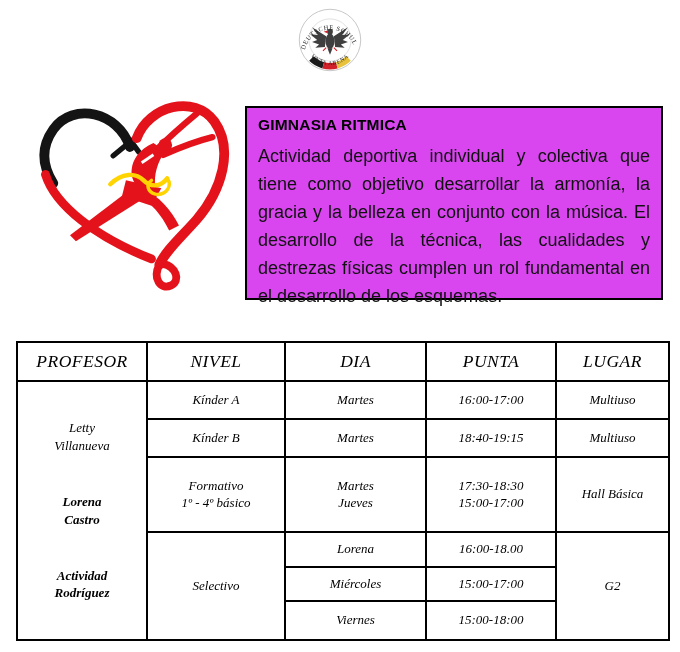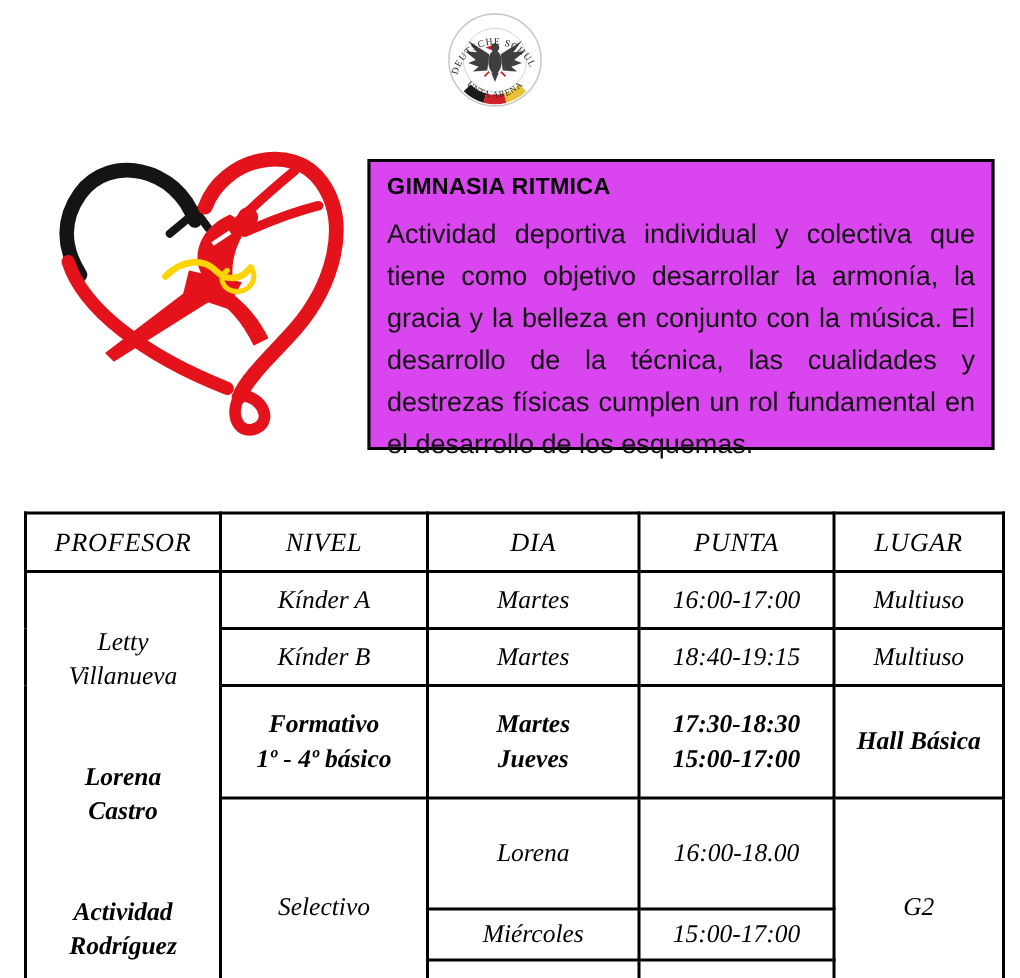--- a/index.html
+++ b/index.html
@@ -52,23 +52,23 @@
     border: 2px solid #000;
     text-align: center; vertical-align: middle;
     font-family: "Liberation Serif", "DejaVu Serif", serif;
     font-style: italic;
     color: #000000;
     white-space: pre-line;
     line-height: 1.3;
     padding: 2px 3px;
   }
   .schedule th { font-size: 17.5px; font-weight: normal; letter-spacing: 0.5px; }
-  .schedule td { font-size: 17px; }
+  .schedule td { font-size: 13px; }
   .r-head { height: 39px; }
-  .r1 { height: 38px; } .r2 { height: 38px; } .r3 { height: 75px; font-weight: bold; }
+  .r1 { height: 38px; } .r2 { height: 38px; } .r3 { height: 75px; }
   .r4 { height: 35px; } .r5 { height: 34px; } .r6 { height: 39px; }
   .professor-cell { font-size: 14px; }
   .prof { margin: 11px 0; line-height: 1.35; font-style: italic; }
   .prof.bold { font-weight: bold; }
 </style>
 </head>
 <body>
 
 <div class="page">
 

